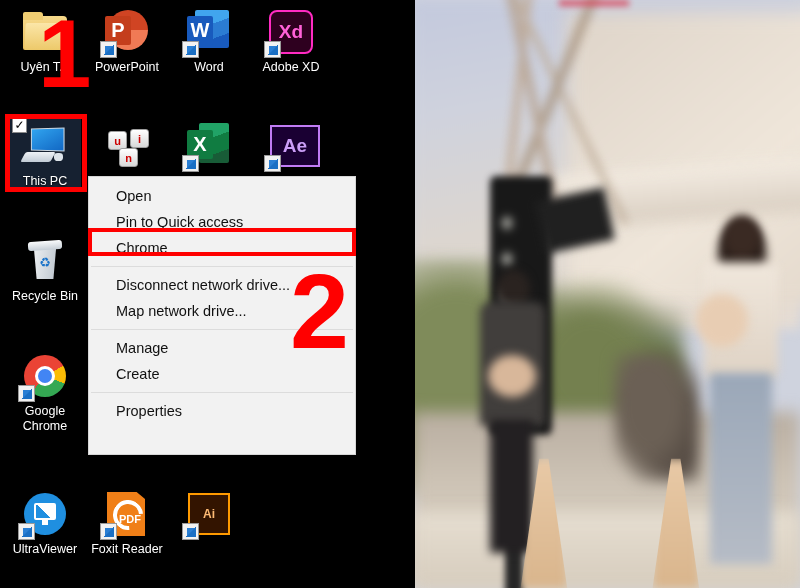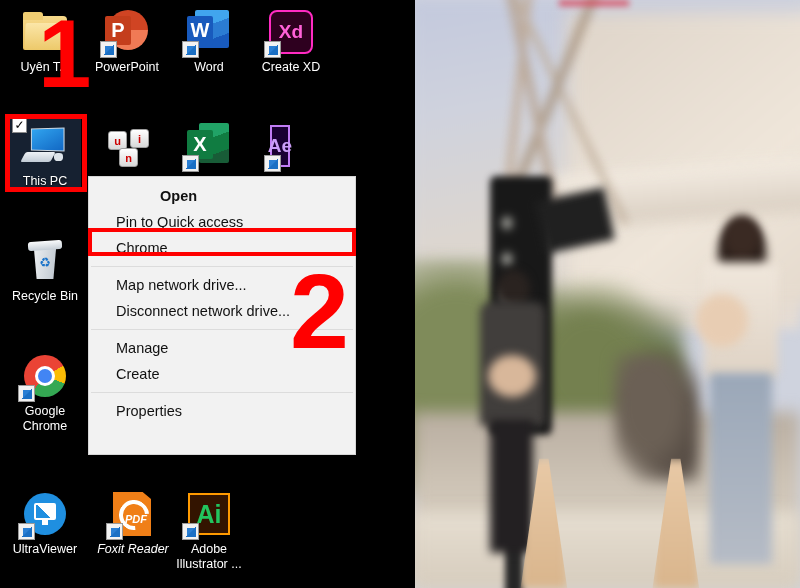--- a/index.html
+++ b/index.html
@@ -190,21 +190,21 @@
   .ic-xl .sq {
     position:absolute; left:2px; top:8px; width:26px; height:29px;
     background:#107c41; border-radius:2px;
     display:flex;align-items:center;justify-content:center;
     color:#fff;font-weight:bold;font-size:20px;
   }
 
   
   .ic-ae { position:absolute; inset:0; }
   .ic-ae .bg {
-    position:absolute; left:3px; top:3px; width:20px; height:42px;
+    position:absolute; left:3px; top:3px; width:50px; height:42px;
     background:#1a0033; border:2px solid #c17cf5; box-sizing:border-box;
     display:flex;align-items:center;justify-content:center;
     color:#cb9ef7; font-size:19px; font-weight:bold;
   }
 
   
   .ic-bin { position:absolute; inset:0; }
   .ic-bin .can {
     position:absolute; left:10px; top:10px; width:28px; height:32px;
     background: linear-gradient(100deg,#f2f4f6,#b9c2cb);
@@ -270,21 +270,21 @@
     position:absolute; left:16px; top:23px;
     color:#fff; font-size:11px; font-weight:bold;
   }
 
   
   .ic-ai { position:absolute; inset:0; }
   .ic-ai .bg {
     position:absolute; left:3px; top:3px; width:42px; height:42px;
     background:#331400; border:2px solid #ff9a00; box-sizing:border-box;
     display:flex;align-items:center;justify-content:center;
-    color:#22c55e; font-size:25px; font-weight:bold;
+    color:#fdba74; font-size:12px; font-weight:bold;
   }
 
   
   .ic-gr { position:absolute; inset:0; }
   .ic-gr .circ {
     position:absolute; left:3px; top:3px; width:42px; height:42px;
     border-radius:50%; background:#15c39a;
   }
   .ic-gr .g {
     position:absolute; left:11px; top:11px; width:26px; height:26px;
@@ -329,21 +329,21 @@
   }
   .mi {
     height:26px;
     line-height:26px;
     padding-left:27px;
     font-size:14.5px;
     color:#111;
     white-space:nowrap;
     cursor:default;
   }
-  .mi.bold { font-weight:bold;margin-left:44px; }
+  .mi.bold { font-weight:normal; }
   .msep {
     height:1px;
     background:#dcdcdc;
     margin:5px 2px 5px 2px;
   }
 
   
   .anno-num {
     position:absolute;
     color:#ff0000;
@@ -550,21 +550,21 @@
       <div class="lbl">Word</div>
     </div>
 
     <div class="dicon" style="left:248px; top:8px;">
       <div class="glyph">
         <div class="ic-xd">
           <div class="bg">Xd</div>
         </div>
         <div class="shortcut"></div>
       </div>
-      <div class="lbl">Create XD</div>
+      <div class="lbl">Adobe XD</div>
     </div>
 
     <div class="dicon" style="left:2px; top:122px;">
       <div class="glyph">
         <div class="ic-pc">
           <div class="mon"></div>
           <div class="kb"></div>
           <div class="mouse"></div>
         </div>
         <div class="checkbox" style="left:-9px; top:-4px;">✓</div>
@@ -636,50 +636,49 @@
         <div class="ic-uv">
           <div class="circ"></div>
           <div class="scr"></div>
           <div class="stand"></div>
         </div>
         <div class="shortcut"></div>
       </div>
       <div class="lbl">UltraViewer</div>
     </div>
 
-    <div class="dicon" style="left:90px; top:490px;font-style:italic;">
+    <div class="dicon" style="left:84px; top:490px;">
       <div class="glyph">
         <div class="ic-fox">
           <div class="pg"></div>
           <div class="swirl"></div>
           <div class="pdf">PDF</div>
         </div>
         <div class="shortcut"></div>
       </div>
       <div class="lbl">Foxit Reader</div>
     </div>
 
     <div class="dicon" style="left:166px; top:490px;">
       <div class="glyph">
         <div class="ic-ai">
           <div class="bg">Ai</div>
         </div>
         <div class="shortcut"></div>
       </div>
-      <div class="lbl two">Adobe Illustrator ...</div>
     </div>
 
 
     <div id="ctxmenu">
       <div class="mi bold">Open</div>
       <div class="mi">Pin to Quick access</div>
       <div class="mi">Chrome</div>
       <div class="msep"></div>
+      <div class="mi">Disconnect network drive...</div>
       <div class="mi">Map network drive...</div>
-      <div class="mi">Disconnect network drive...</div>
       <div class="msep"></div>
       <div class="mi">Manage</div>
       <div class="mi">Create</div>
       <div class="msep"></div>
       <div class="mi">Properties</div>
     </div>
 
     <div class="anno-rect" style="left:5px; top:114px; width:82px; height:78px;"></div>
 
     <div class="anno-rect-thin" style="left:88px; top:228px; width:268px; height:28px;"></div>

